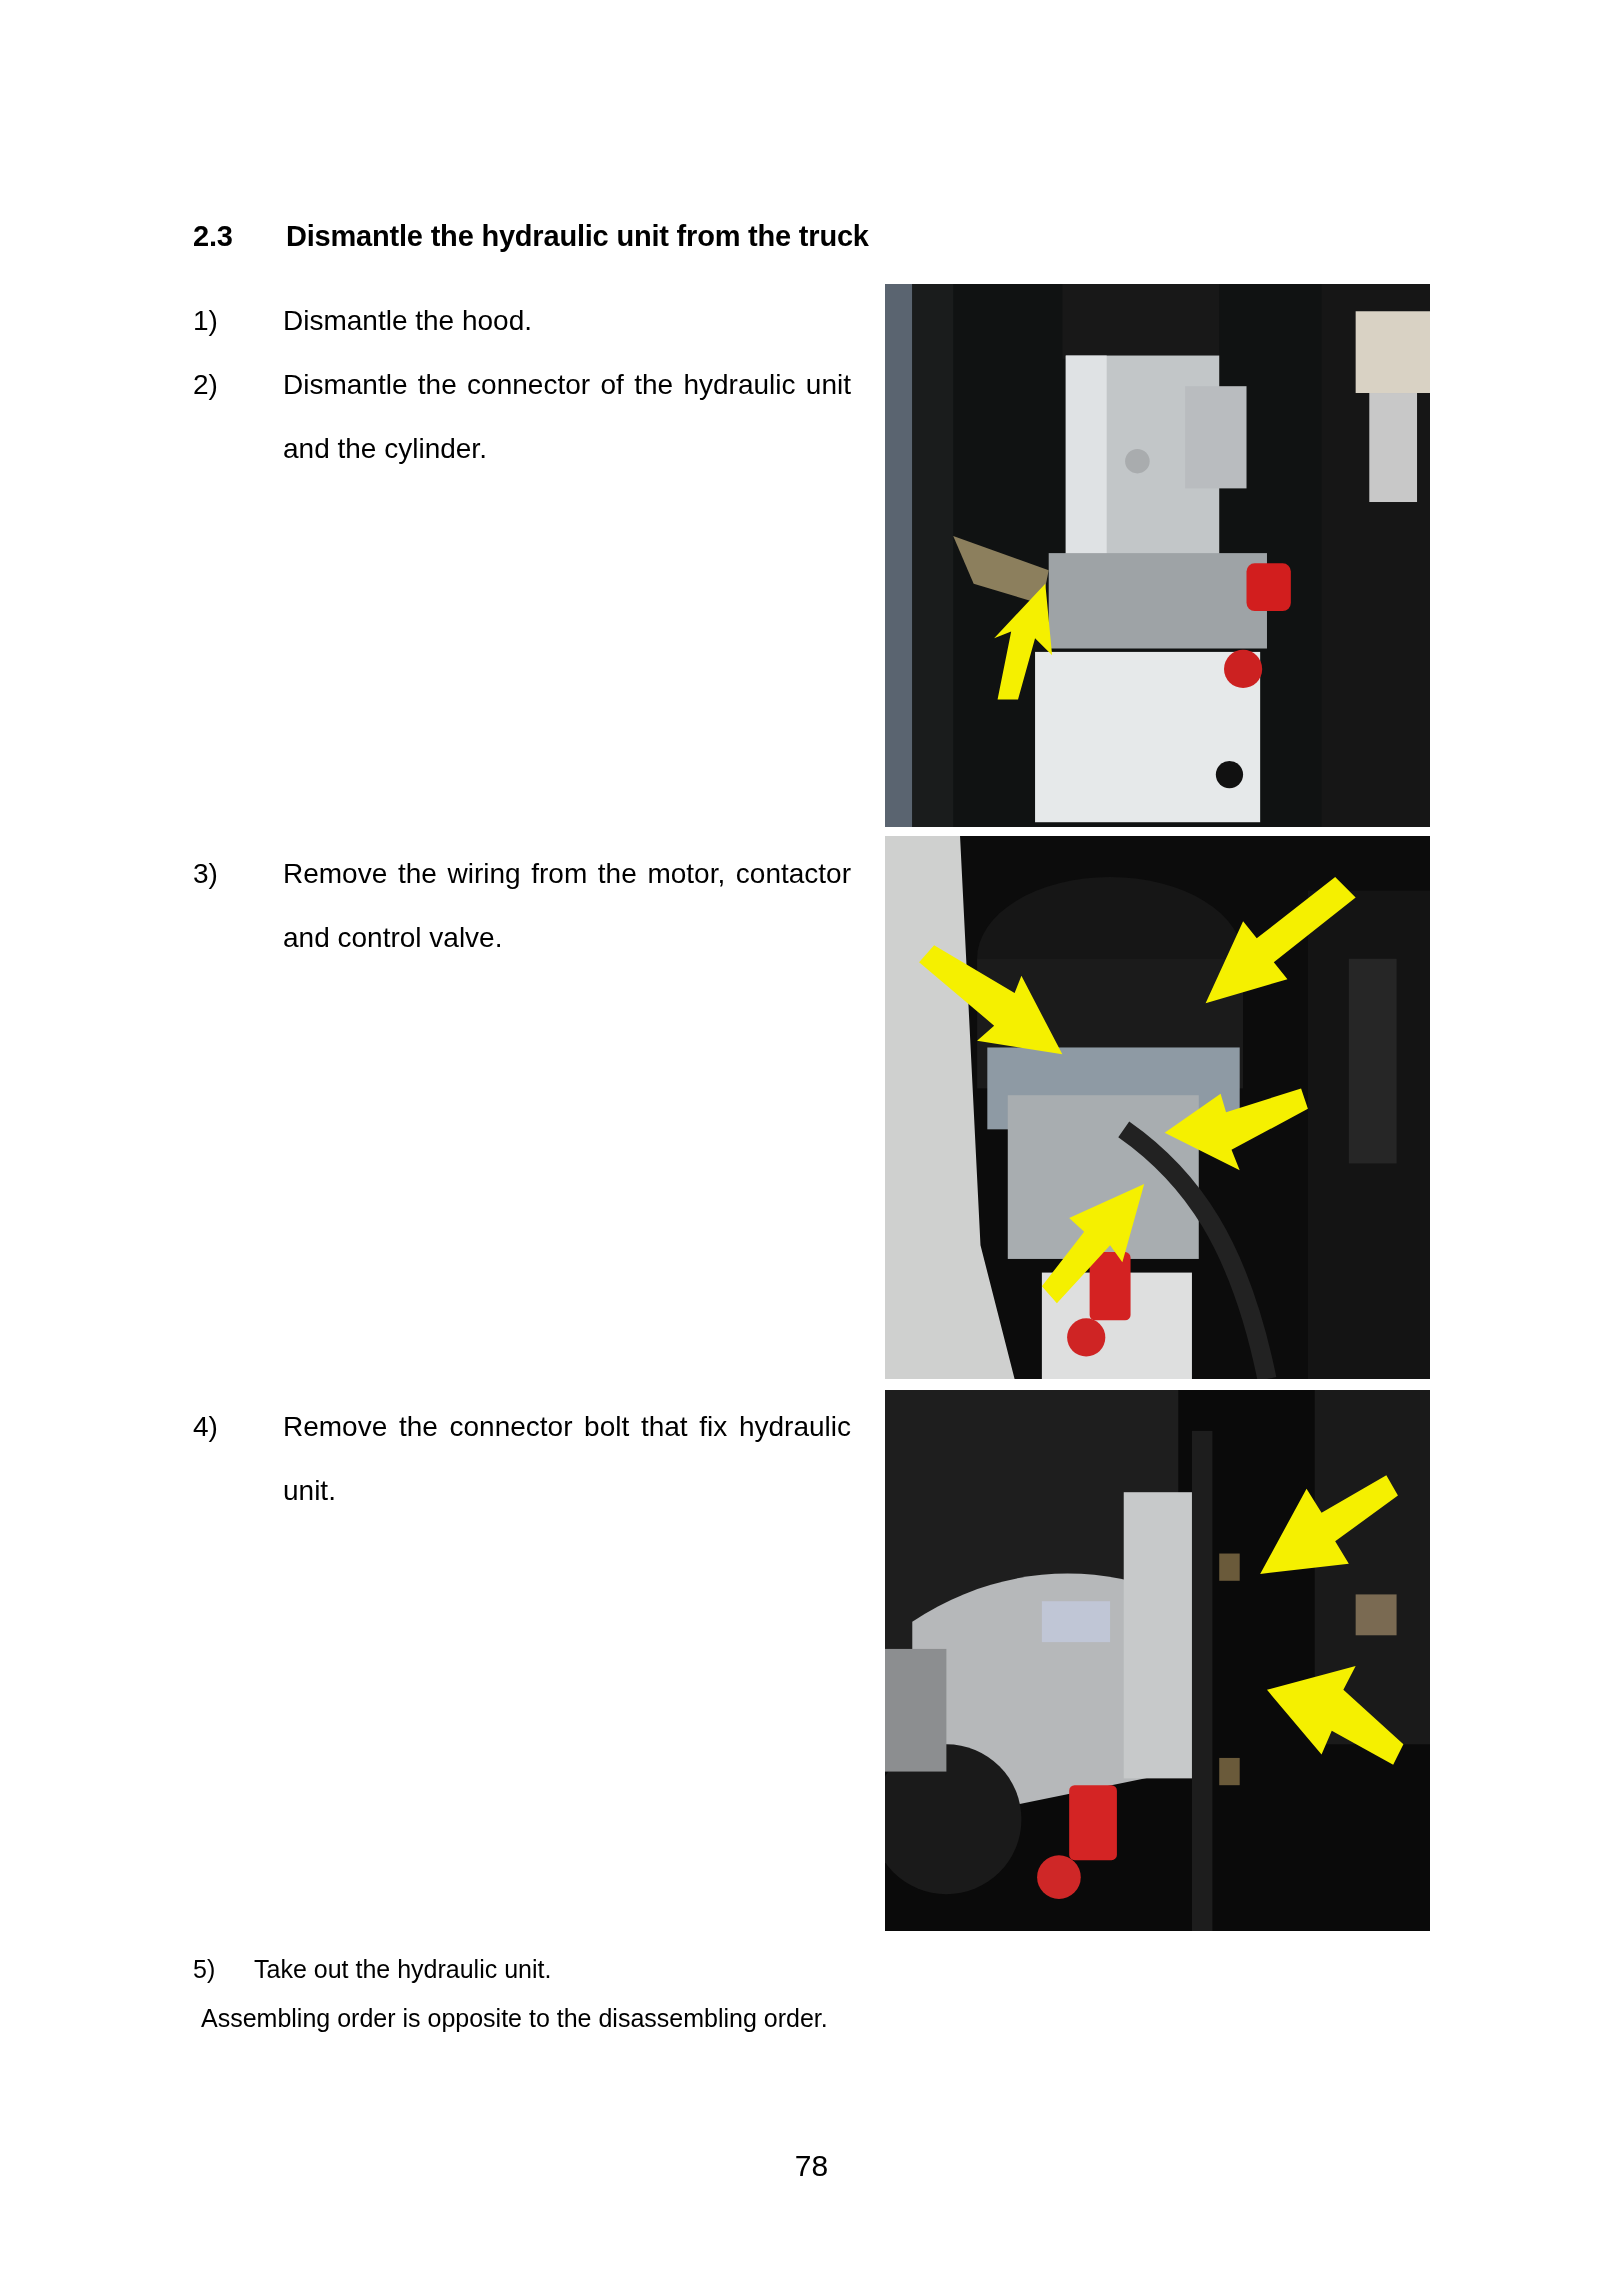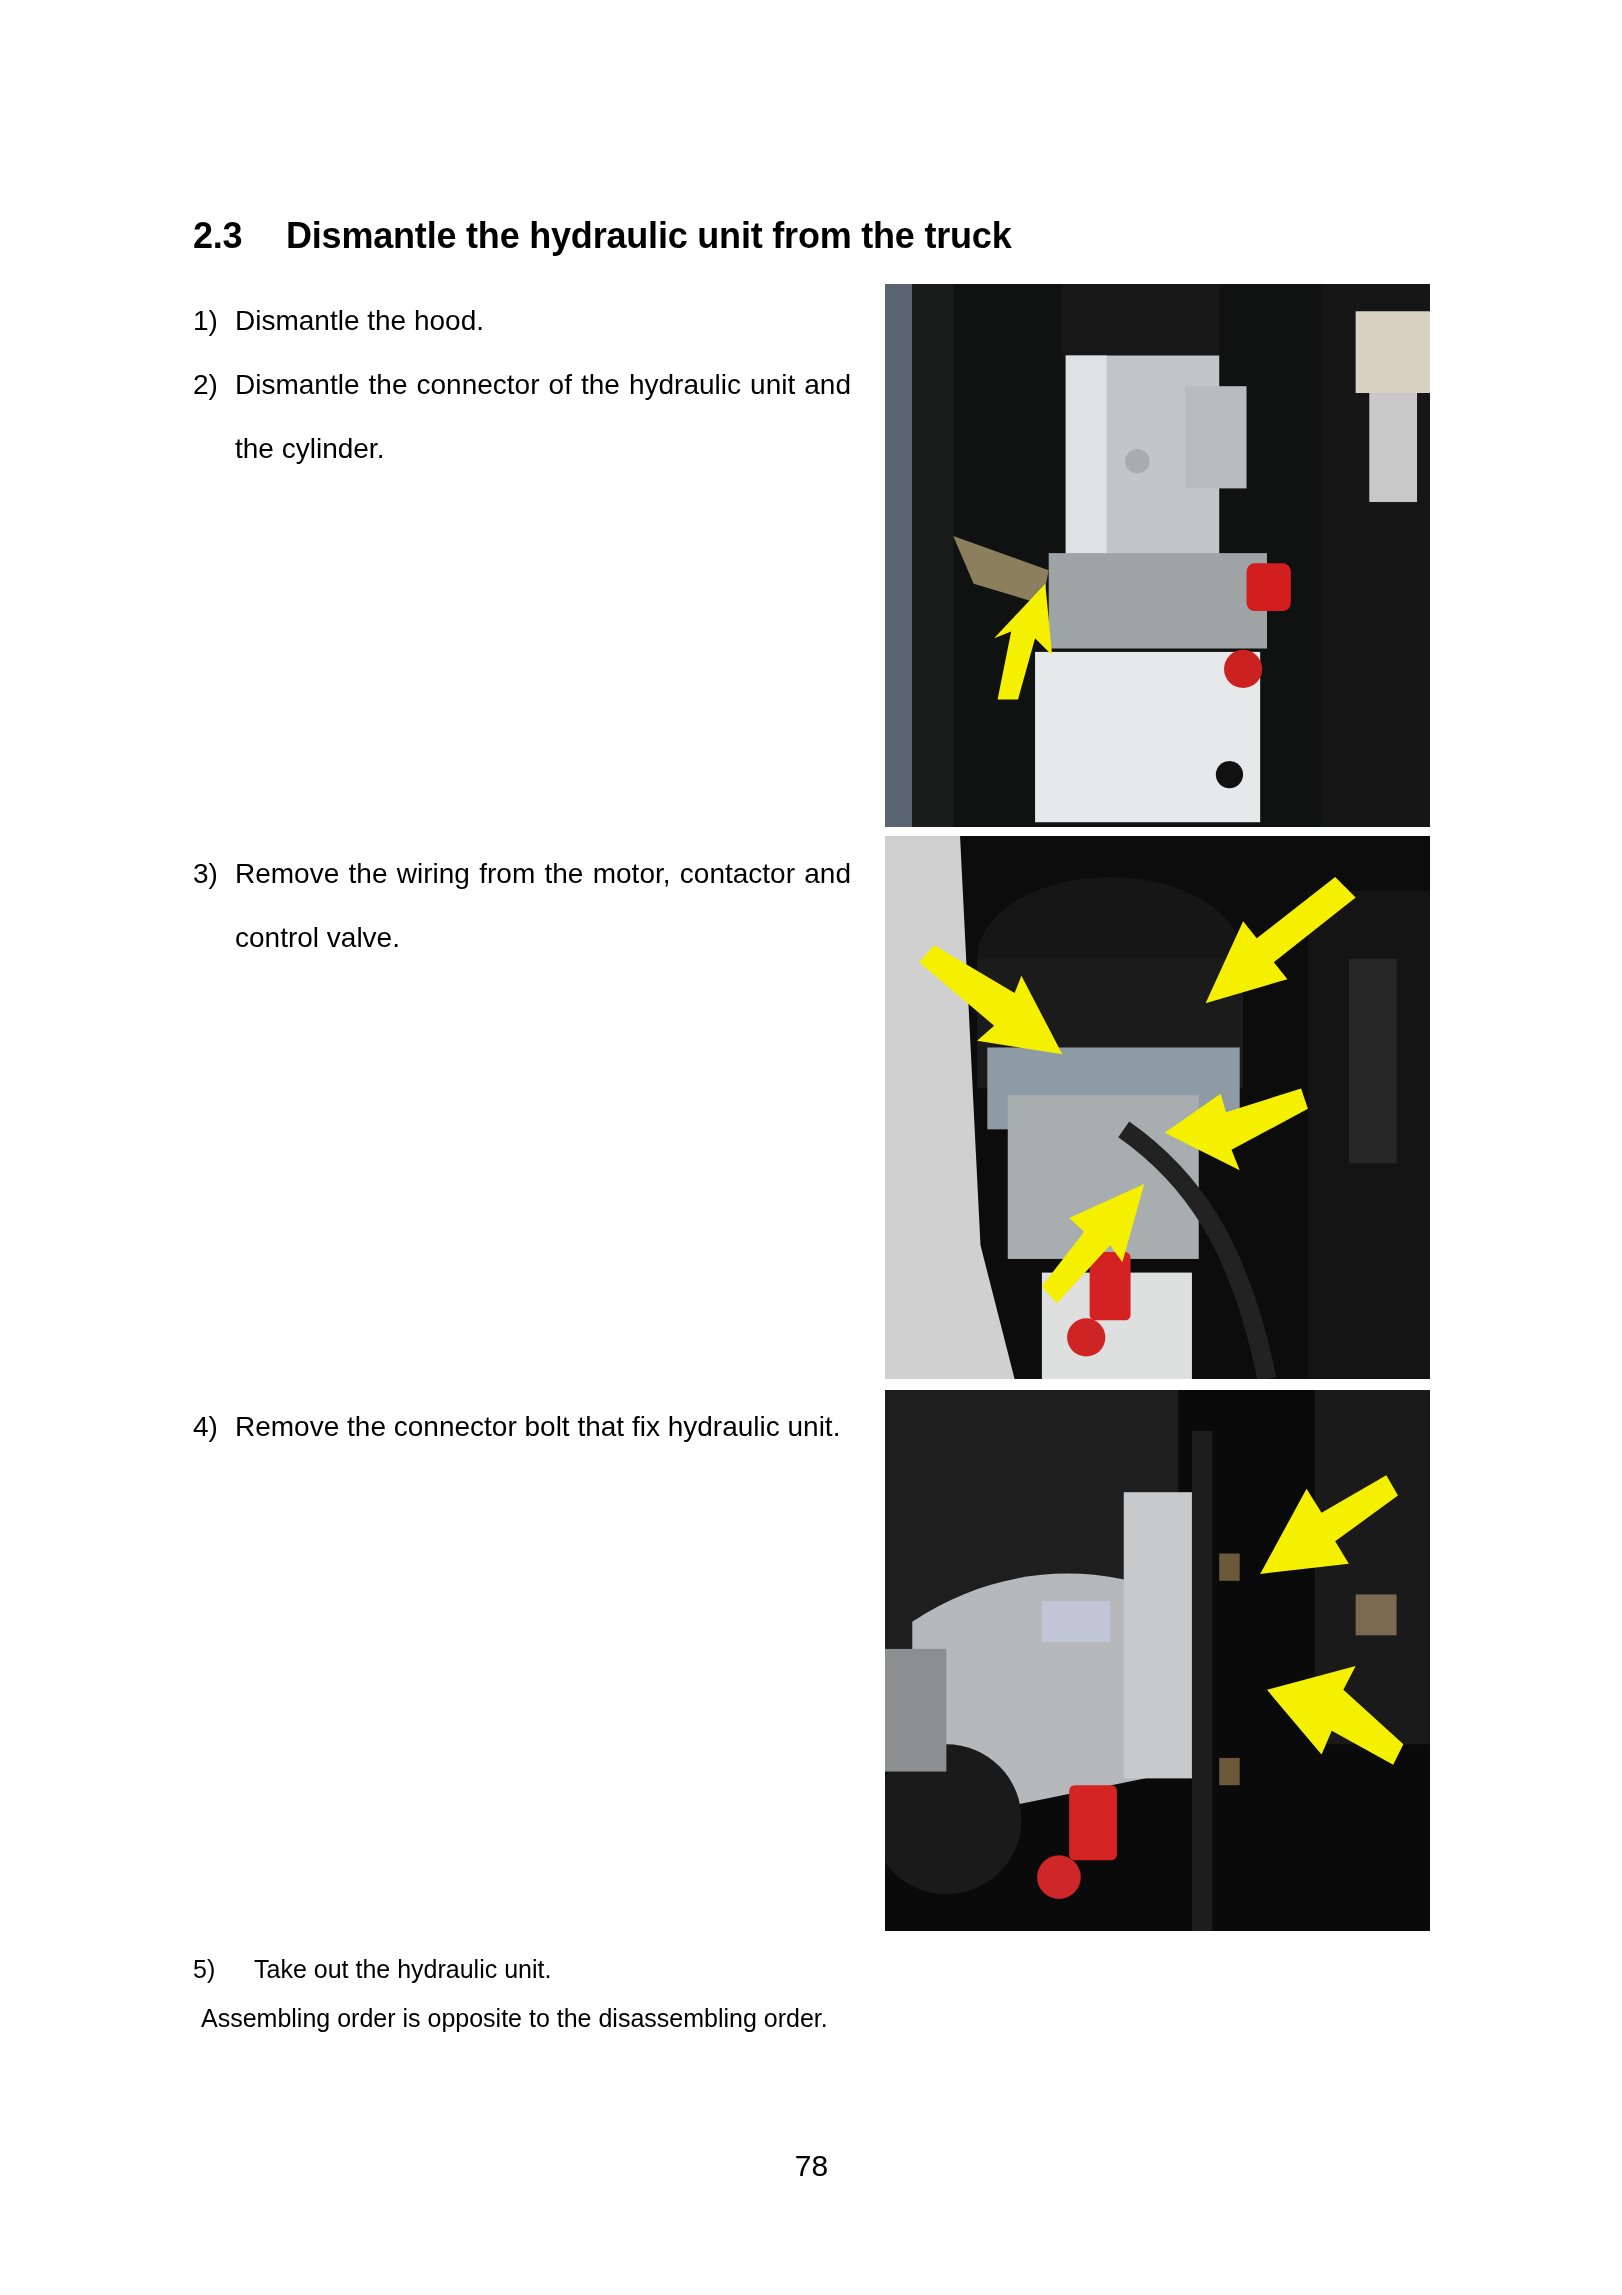--- a/index.html
+++ b/index.html
@@ -1,23 +1,23 @@
 <!DOCTYPE html>
 <html style="font-size:11px"><head>
   <meta charset="utf-8">
   <style>
     html, body { margin: 0; padding: 0; background: #ffffff; }
     body { width: 1623px; height: 2295px; position: relative; overflow: hidden;
            font-family: "Liberation Sans", sans-serif; color: #000; }
-    .heading { position: absolute; left: 193px; top: 214px; font-size: 36px; font-weight: bold;
+    .heading { position: absolute; left: 193px; top: 214px; font-size: 29px; font-weight: bold;
                line-height: 44px; white-space: nowrap; letter-spacing: -0.2px; }
     .heading .num { display: inline-block; width: 93px; }
     .step { position: absolute; left: 193px; width: 658px; font-size: 28px; line-height: 64px; }
     .step .marker { position: absolute; left: 0; top: 0; }
-    .step .text { display: block; margin-left: 42px; text-align: justify; }
+    .step .text { display: block; margin-left: 90px; text-align: justify; }
     .step .text.last-left { text-align-last: left; }
     .plain { position: absolute; left: 193px; font-size: 25px; line-height: 33px; white-space: nowrap; }
     .photo { position: absolute; left: 885px; width: 545px; overflow: hidden; background: #0b0b0b; }
     .photo svg { display: block; width: 100%; height: 100%; }
     .page-num { position: absolute; left: 0; width: 1623px; top: 2152px; text-align: center;
                 font-size: 30px; line-height: 27px; }
   </style>
 </head>
 <body>
 

